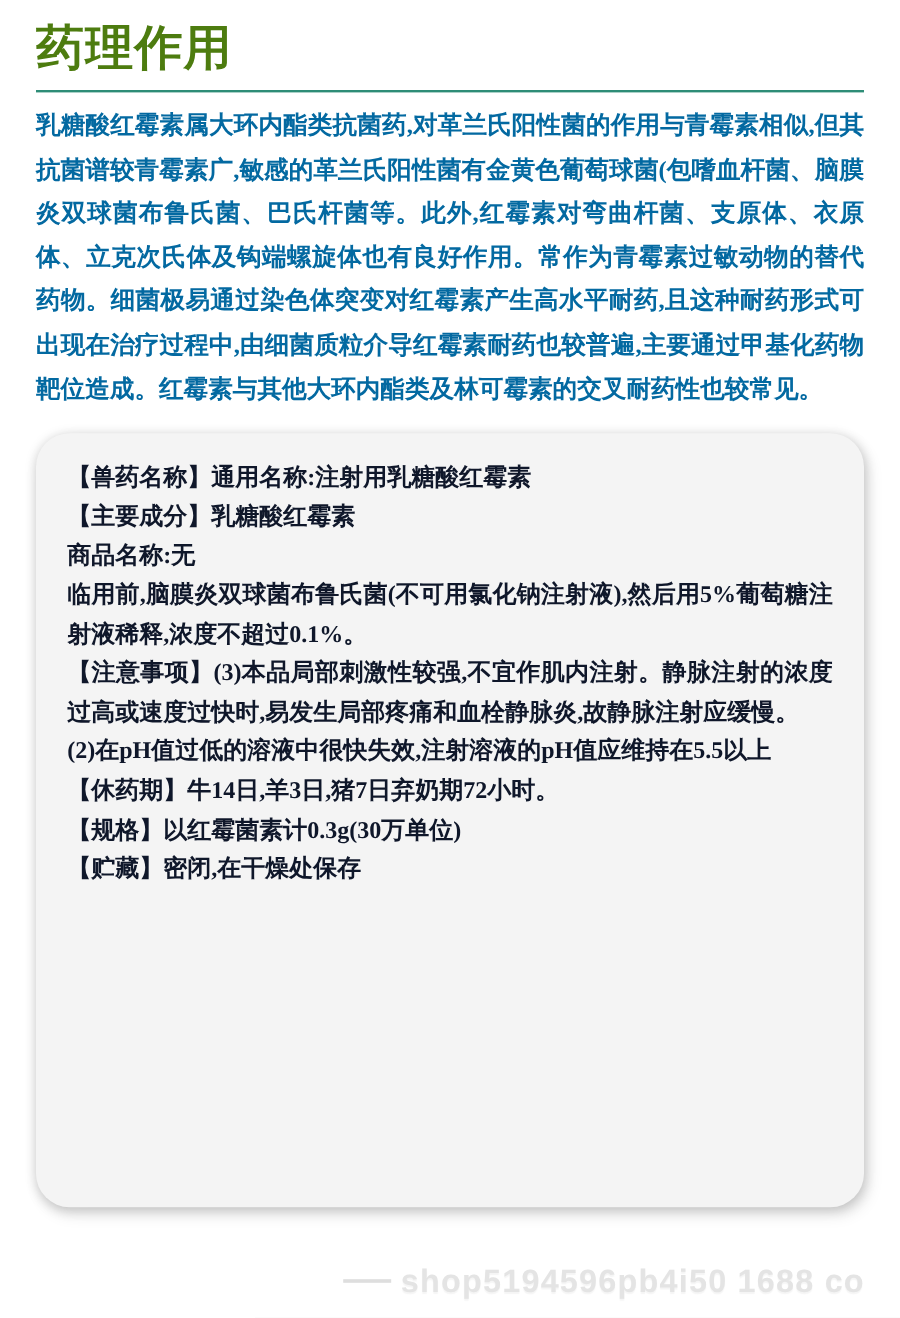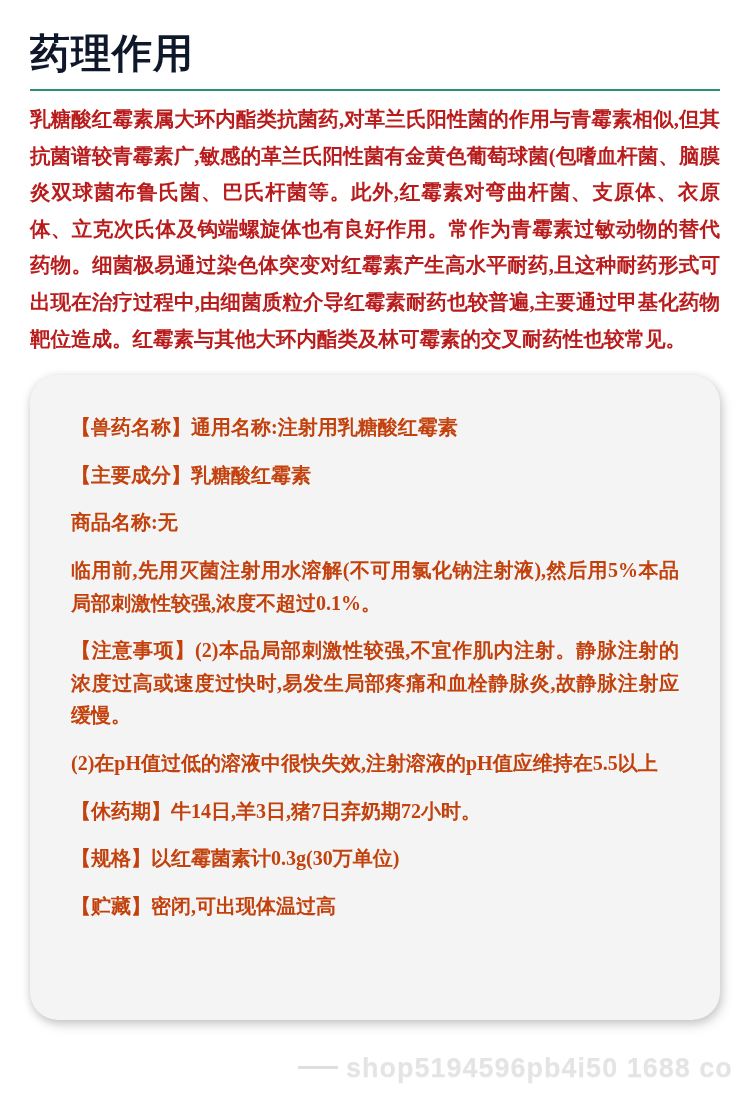--- a/index.html
+++ b/index.html
@@ -8,62 +8,62 @@
     height: 1098px;
     background: #ffffff;
     position: relative;
     overflow: hidden;
     font-family: "Liberation Serif", "DejaVu Serif", serif;
     -webkit-font-smoothing: antialiased;
   }
   .content { padding: 0 30px; }
 
   .page-title {
-    margin: 32px 0 0 0;
+    margin: 18px 0 0 0;
     font-size: 40px;
     line-height: 44px;
     font-weight: 700;
-    color: #0f172a;
+    color: #4d7c0f;
     letter-spacing: 1px;
   }
   .title-divider {
     margin-top: 13px;
     height: 2px;
     background: #2e8d77;
   }
   .intro {
     margin: 10px 0 0 0;
     font-size: 20.5px;
     line-height: 36.6px;
     font-weight: 700;
-    color: #b91c1c;
+    color: #0369a1;
     text-align: justify;
     text-justify: inter-ideograph;
   }
   .card {
     margin: 18px 0 0 0;
     background: #f4f4f4;
     border-radius: 28px;
     padding: 21px 26px 24px 26px;
     box-shadow: 0 2px 10px rgba(0,0,0,0.18), 4px 6px 12px rgba(0,0,0,0.10);
     min-height: 645px;
     box-sizing: border-box;
   }
   .card p {
-    margin: 15px;
+    margin: 0;
     font-size: 20px;
     line-height: 32.6px;
     font-weight: 700;
-    color: #c2410c;
+    color: #0f172a;
     text-align: justify;
     text-justify: inter-ideograph;
   }
   .watermark {
     position: absolute;
-    left: 298px;
+    left: 286px;
     top: 1053px;
     white-space: nowrap;
     font-family: "Liberation Sans", "DejaVu Sans", sans-serif;
     font-weight: 700;
     font-size: 27px;
     letter-spacing: 1px;
     color: #e4e4e4;
     text-shadow: 0 1px 1px #f5f5f5;
     z-index: 5;
   }
@@ -84,25 +84,25 @@
   <h1 class="page-title">药理作用</h1>
 
   <div class="title-divider"></div>
 
   <p class="intro">乳糖酸红霉素属大环内酯类抗菌药,对革兰氏阳性菌的作用与青霉素相似,但其抗菌谱较青霉素广,敏感的革兰氏阳性菌有金黄色葡萄球菌(包嗜血杆菌、脑膜炎双球菌布鲁氏菌、巴氏杆菌等。此外,红霉素对弯曲杆菌、支原体、衣原体、立克次氏体及钩端螺旋体也有良好作用。常作为青霉素过敏动物的替代药物。细菌极易通过染色体突变对红霉素产生高水平耐药,且这种耐药形式可出现在治疗过程中,由细菌质粒介导红霉素耐药也较普遍,主要通过甲基化药物靶位造成。红霉素与其他大环内酯类及林可霉素的交叉耐药性也较常见。</p>
 
   <div class="card">
     <p>【兽药名称】通用名称:注射用乳糖酸红霉素</p>
     <p>【主要成分】乳糖酸红霉素</p>
     <p>商品名称:无</p>
-    <p>临用前,先用灭菌注射用水溶解(不可用氯化钠注射液),然后用5%本品局部刺激性较强,浓度不超过0.1%。</p>
-    <p>【注意事项】(2)本品局部刺激性较强,不宜作肌内注射。静脉注射的浓度过高或速度过快时,易发生局部疼痛和血栓静脉炎,故静脉注射应缓慢。</p>
+    <p>临用前,脑膜炎双球菌布鲁氏菌(不可用氯化钠注射液),然后用5%葡萄糖注射液稀释,浓度不超过0.1%。</p>
+    <p>【注意事项】(3)本品局部刺激性较强,不宜作肌内注射。静脉注射的浓度过高或速度过快时,易发生局部疼痛和血栓静脉炎,故静脉注射应缓慢。</p>
     <p>(2)在pH值过低的溶液中很快失效,注射溶液的pH值应维持在5.5以上</p>
     <p>【休药期】牛14日,羊3日,猪7日弃奶期72小时。</p>
     <p>【规格】以红霉菌素计0.3g(30万单位)</p>
-    <p>【贮藏】密闭,可出现体温过高</p>
+    <p>【贮藏】密闭,在干燥处保存</p>
   </div>
 
 </div>
 
 <div class="watermark">
   <span class="watermark-line"></span><span>shop5194596pb4i50 1688 co</span>
 </div>
 
 </body></html>

